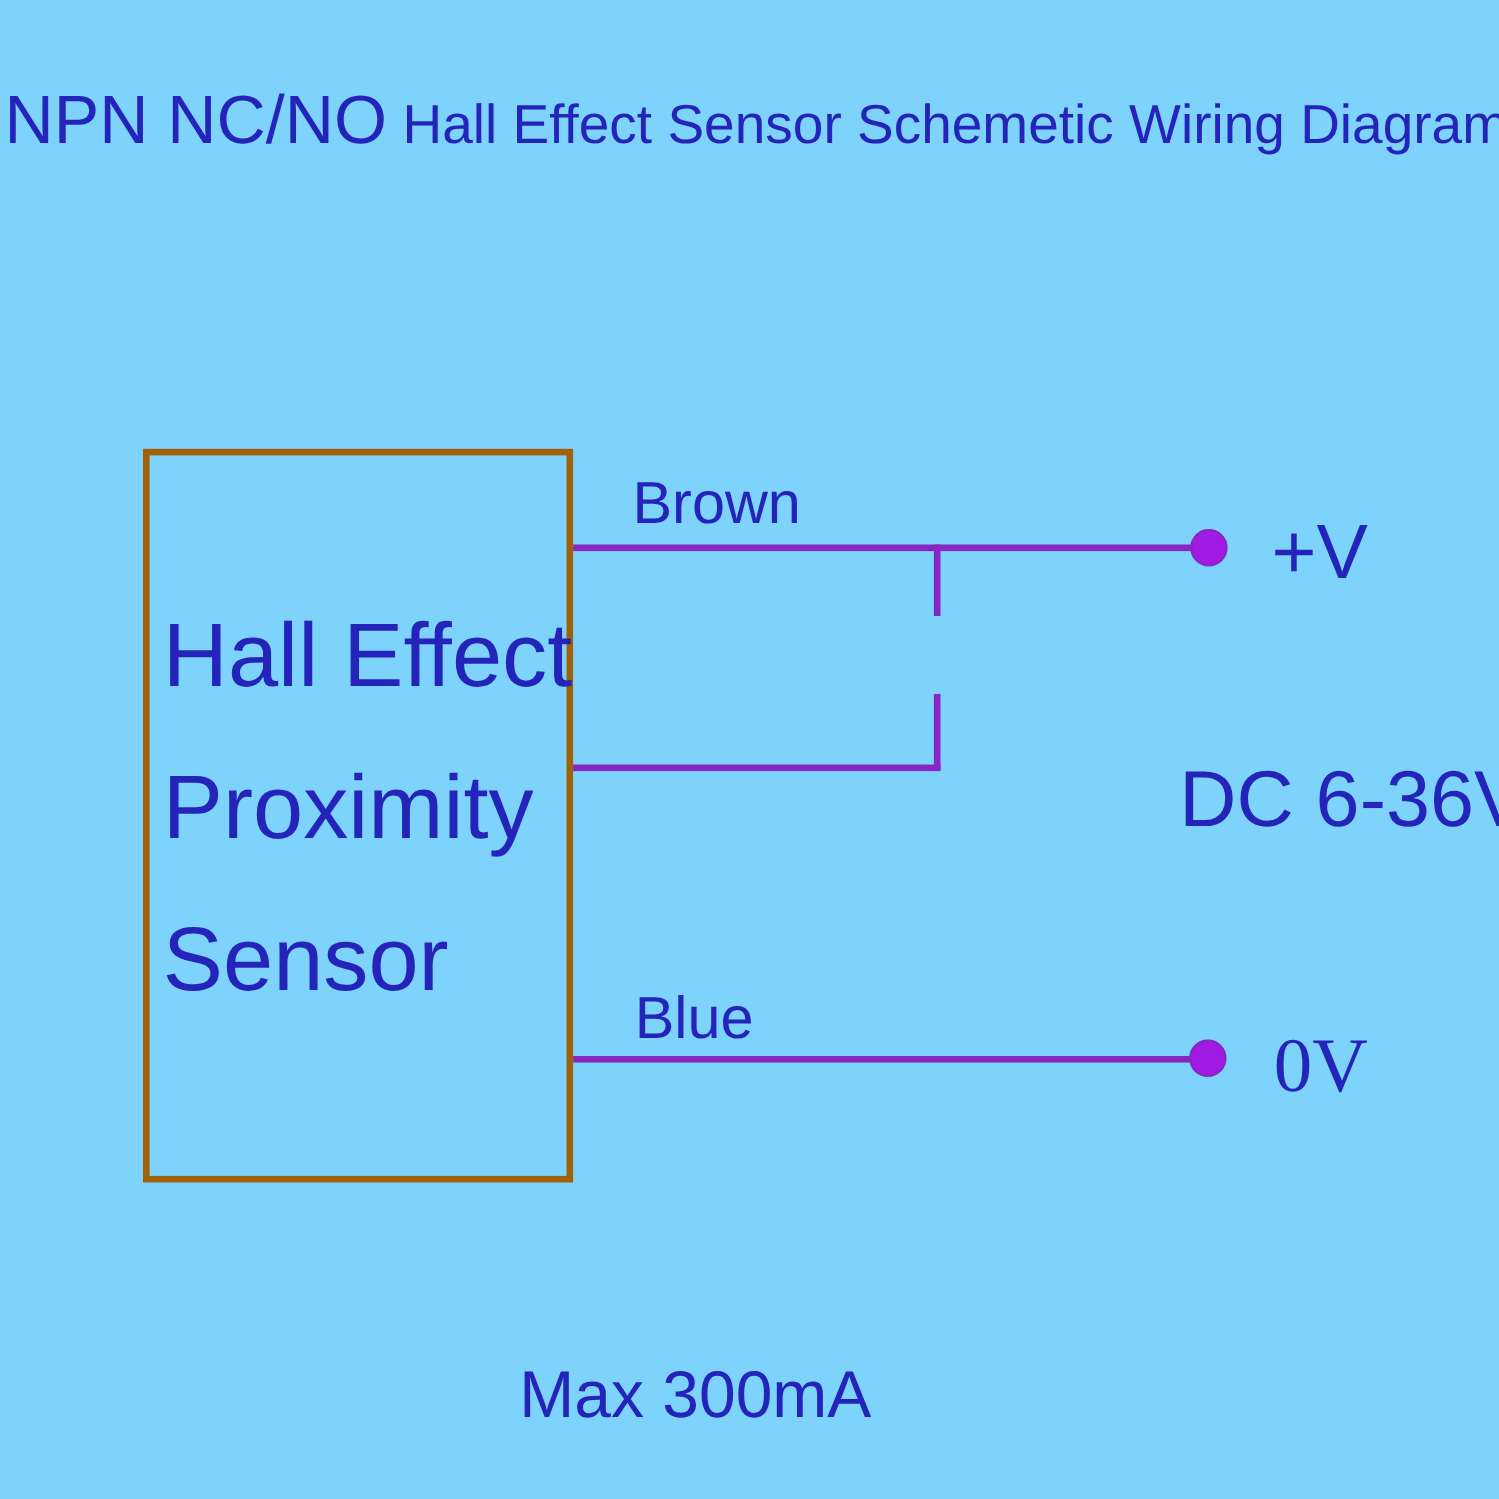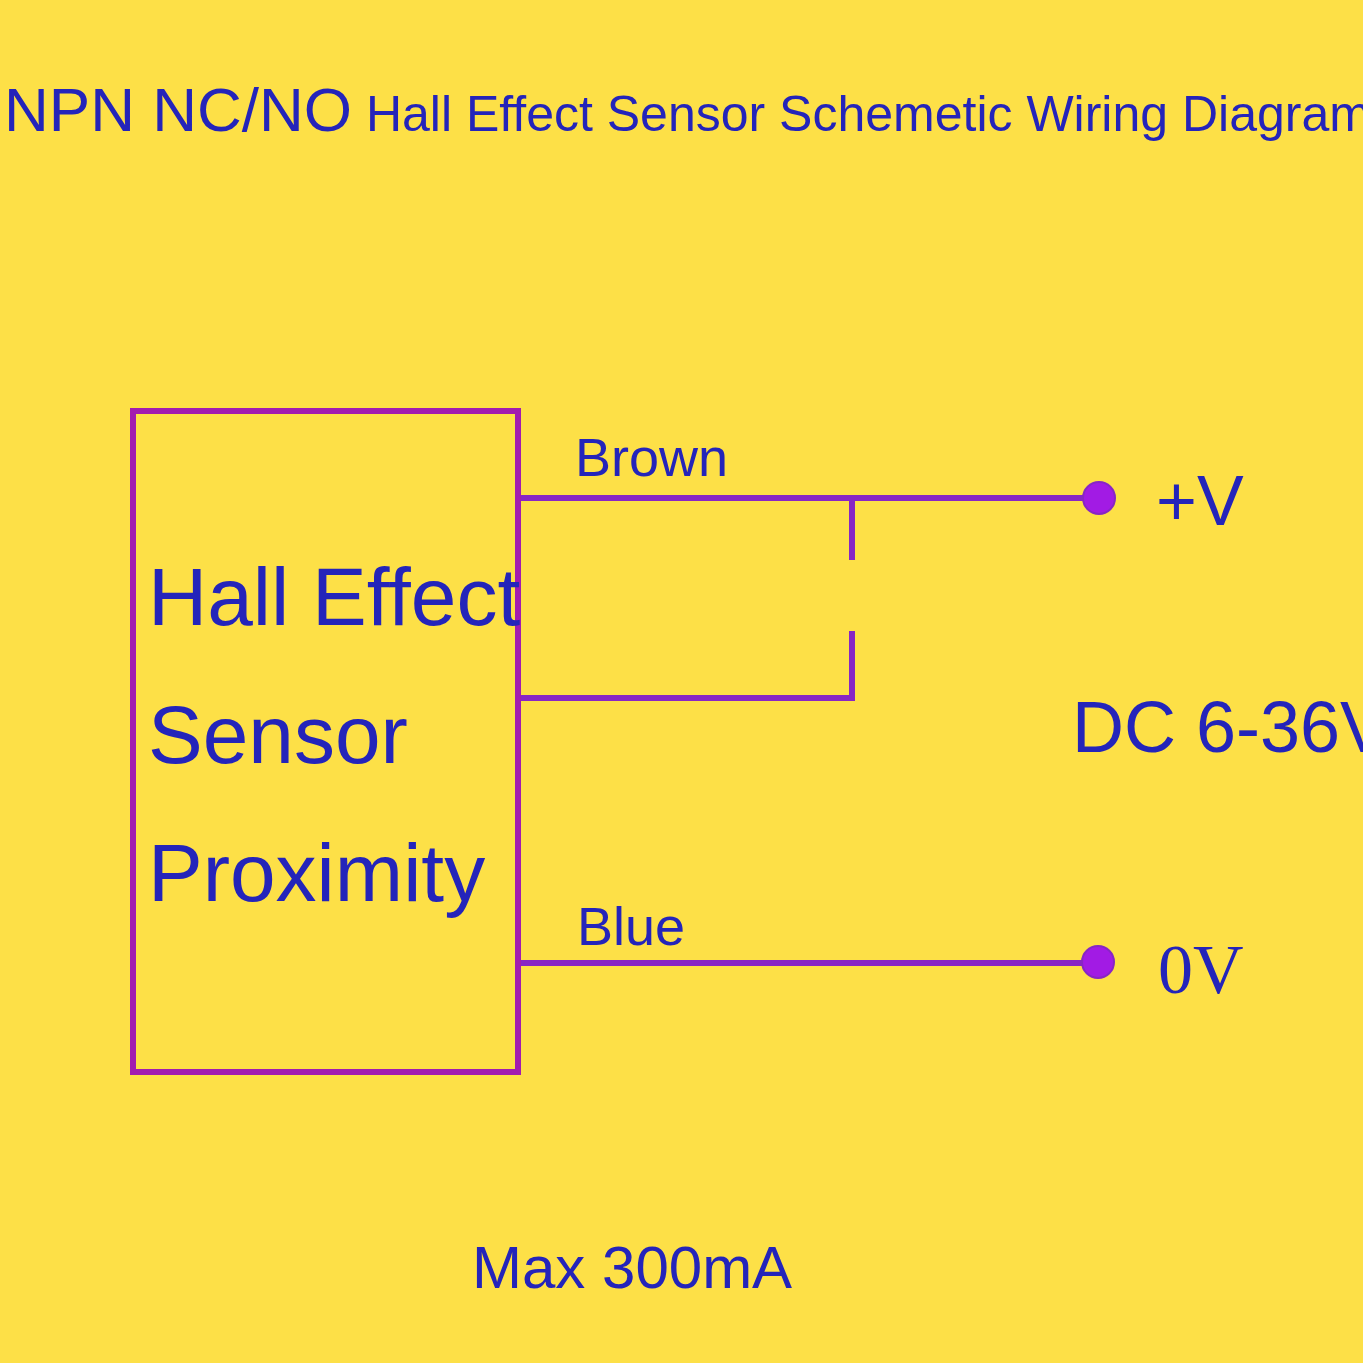--- a/index.html
+++ b/index.html
@@ -4,21 +4,21 @@
 <style>
   html, body { margin: 0; padding: 0; }
   body {
     font-family: "Liberation Sans", "DejaVu Sans", sans-serif;
     background: #ffffff;
   }
   .canvas {
     position: relative;
     width: 1363px;
     height: 1363px;
-    background: #fde047;
+    background: #7dd3fc;
     overflow: hidden;
   }
   .blue-text { color: #2424ba; }
 
   
   .title-row {
     position: absolute;
     left: 4px;
     top: 79px;
     display: flex;
@@ -29,21 +29,21 @@
   .title-part1 { font-size: 62px; line-height: 1; }
   .title-part2 { font-size: 50px; line-height: 1; }
 
   
   .sensor-box {
     position: absolute;
     left: 130px;
     top: 408px;
     width: 379px;  
     height: 655px; 
-    border: 6px solid #a21caf;
+    border: 6px solid #a16207;
     box-sizing: content-box;
   }
   .sensor-text {
     position: absolute;
     left: 12px;
     top: 114px;
     font-size: 82px;
     line-height: 138px;
     white-space: nowrap;
   }
@@ -101,22 +101,22 @@
 <div class="canvas">
 
   <div class="title-row blue-text">
     <span class="title-part1">NPN NC/NO</span>
     <span class="title-part2">Hall Effect Sensor Schemetic Wiring Diagram</span>
   </div>
 
   <div class="sensor-box">
     <div class="sensor-text blue-text">
       <div>Hall Effect</div>
+      <div>Proximity</div>
       <div>Sensor</div>
-      <div>Proximity</div>
     </div>
   </div>
 
   <div class="wire" style="left:521px; top:495px; width:578px; height:6px;"></div>
 
   <div class="wire" style="left:849px; top:495px; width:6px; height:65px;"></div>
 
 
   <div class="wire" style="left:849px; top:631px; width:6px; height:69px;"></div>
 

